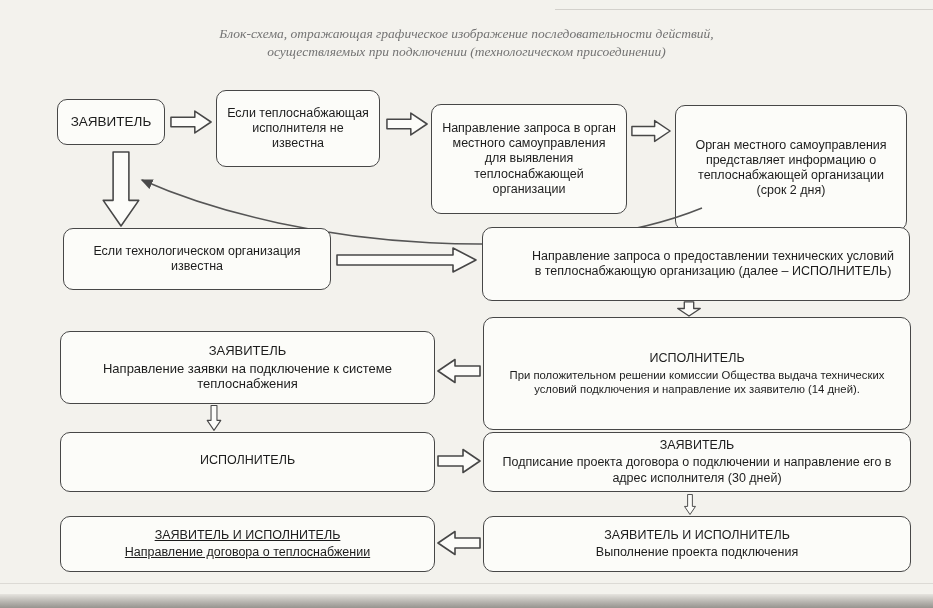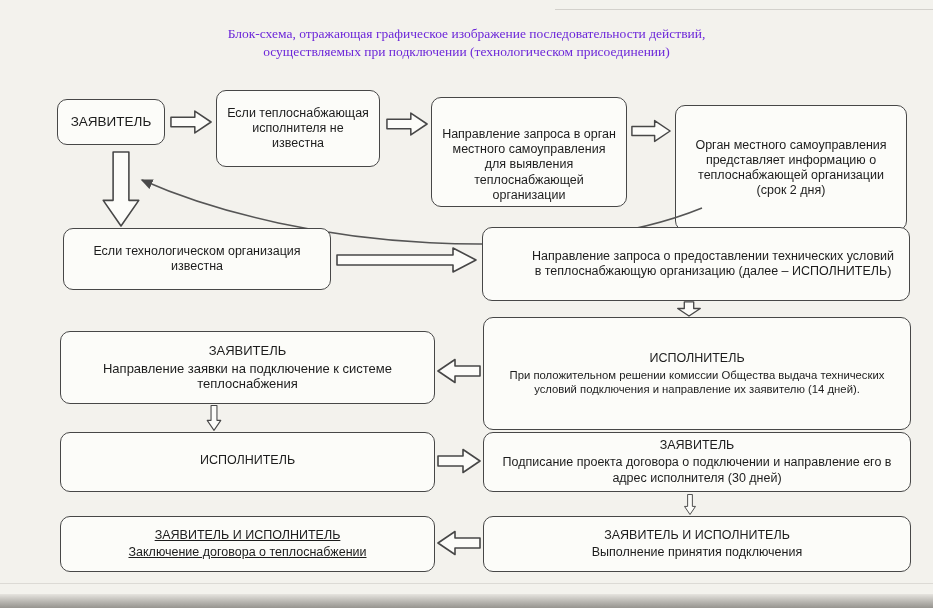--- a/index.html
+++ b/index.html
@@ -5,21 +5,21 @@
   * { margin:0; padding:0; box-sizing:border-box; }
   html,body { background:#e8e7e2; }
   .page {
     position:relative; width:933px; height:608px;
     background:#f3f2ed; overflow:hidden;
     font-family:"Liberation Sans", sans-serif; color:#1c1c1c;
   }
   .title {
     position:absolute; left:0; top:25px; width:100%;
     text-align:center; font-family:"Liberation Serif", serif;
-    font-size:13.5px; line-height:1.32; color:#6d28d9;
+    font-size:13.5px; line-height:1.32; color:#737373;font-style:italic;
   }
   .box {
     position:absolute;
     border:1.5px solid #474747; border-radius:10px;
     background:#fcfcf9;
     display:flex; flex-direction:column; align-items:center; justify-content:center;
     text-align:center; padding:3px 10px;
     font-size:12.5px; line-height:1.22;
   }
   .box .hd { display:block; margin-bottom:2px; }
@@ -48,21 +48,21 @@
   </div>
 
   <div class="box" style="left:57px; top:99px; width:108px; height:46px; font-size:13.5px;">
     <span class="bd">ЗАЯВИТЕЛЬ</span>
   </div>
 
   <div class="box" style="left:216px; top:90px; width:164px; height:77px;">
     <span class="bd">Если теплоснабжающая исполнителя не известна</span>
   </div>
 
-  <div class="box" style="left:431px; top:97px; width:196px; height:110px;justify-content:flex-end;">
+  <div class="box" style="left:431px; top:104px; width:196px; height:110px;">
     <span class="bd">Направление запроса в орган местного самоуправления для выявления теплоснабжающей организации</span>
   </div>
 
   <div class="box" style="left:675px; top:90px; width:232px; height:126px;margin-top:15px;">
     <span class="bd">Орган местного самоуправления представляет информацию о теплоснабжающей организации (срок 2 дня)</span>
   </div>
 
   <svg class="arrow" style="left:170px; top:109px;" width="42" height="26" viewBox="0 0 44 26">
     <path d="M1 8 H26 V1.5 L43 13 L26 24.5 V18 H1 Z" fill="#fcfcf9" stroke="#474747" stroke-width="1.6" stroke-linejoin="round"></path>
   </svg>
@@ -134,25 +134,25 @@
     <span class="hd">ЗАЯВИТЕЛЬ</span>
     <span class="bd">Подписание проекта договора о подключении и направление его в адрес исполнителя (30 дней)</span>
   </div>
 
   <svg class="arrow" style="left:674px; top:494px;" width="32" height="21" viewBox="0 0 26 44">
     <path d="M8 1 V26 H1.5 L13 43 L24.5 26 H18 V1 Z" fill="#fcfcf9" stroke="#474747" stroke-width="2" stroke-linejoin="round"></path>
   </svg>
 
   <div class="box" style="left:60px; top:516px; width:375px; height:56px;">
     <span class="hd u">ЗАЯВИТЕЛЬ И ИСПОЛНИТЕЛЬ</span>
-    <span class="bd u">Заключение договора о теплоснабжении</span>
+    <span class="bd u">Направление договора о теплоснабжении</span>
   </div>
 
   <svg class="arrow" style="left:437px; top:530px;" width="44" height="26" viewBox="0 0 44 26">
     <path d="M43 8 H18 V1.5 L1 13 L18 24.5 V18 H43 Z" fill="#fcfcf9" stroke="#474747" stroke-width="1.6" stroke-linejoin="round"></path>
   </svg>
 
   <div class="box" style="left:483px; top:516px; width:428px; height:56px;">
     <span class="hd">ЗАЯВИТЕЛЬ И ИСПОЛНИТЕЛЬ</span>
-    <span class="bd">Выполнение принятия подключения</span>
+    <span class="bd">Выполнение проекта подключения</span>
   </div>
 
 </div>
 
 </body></html>

